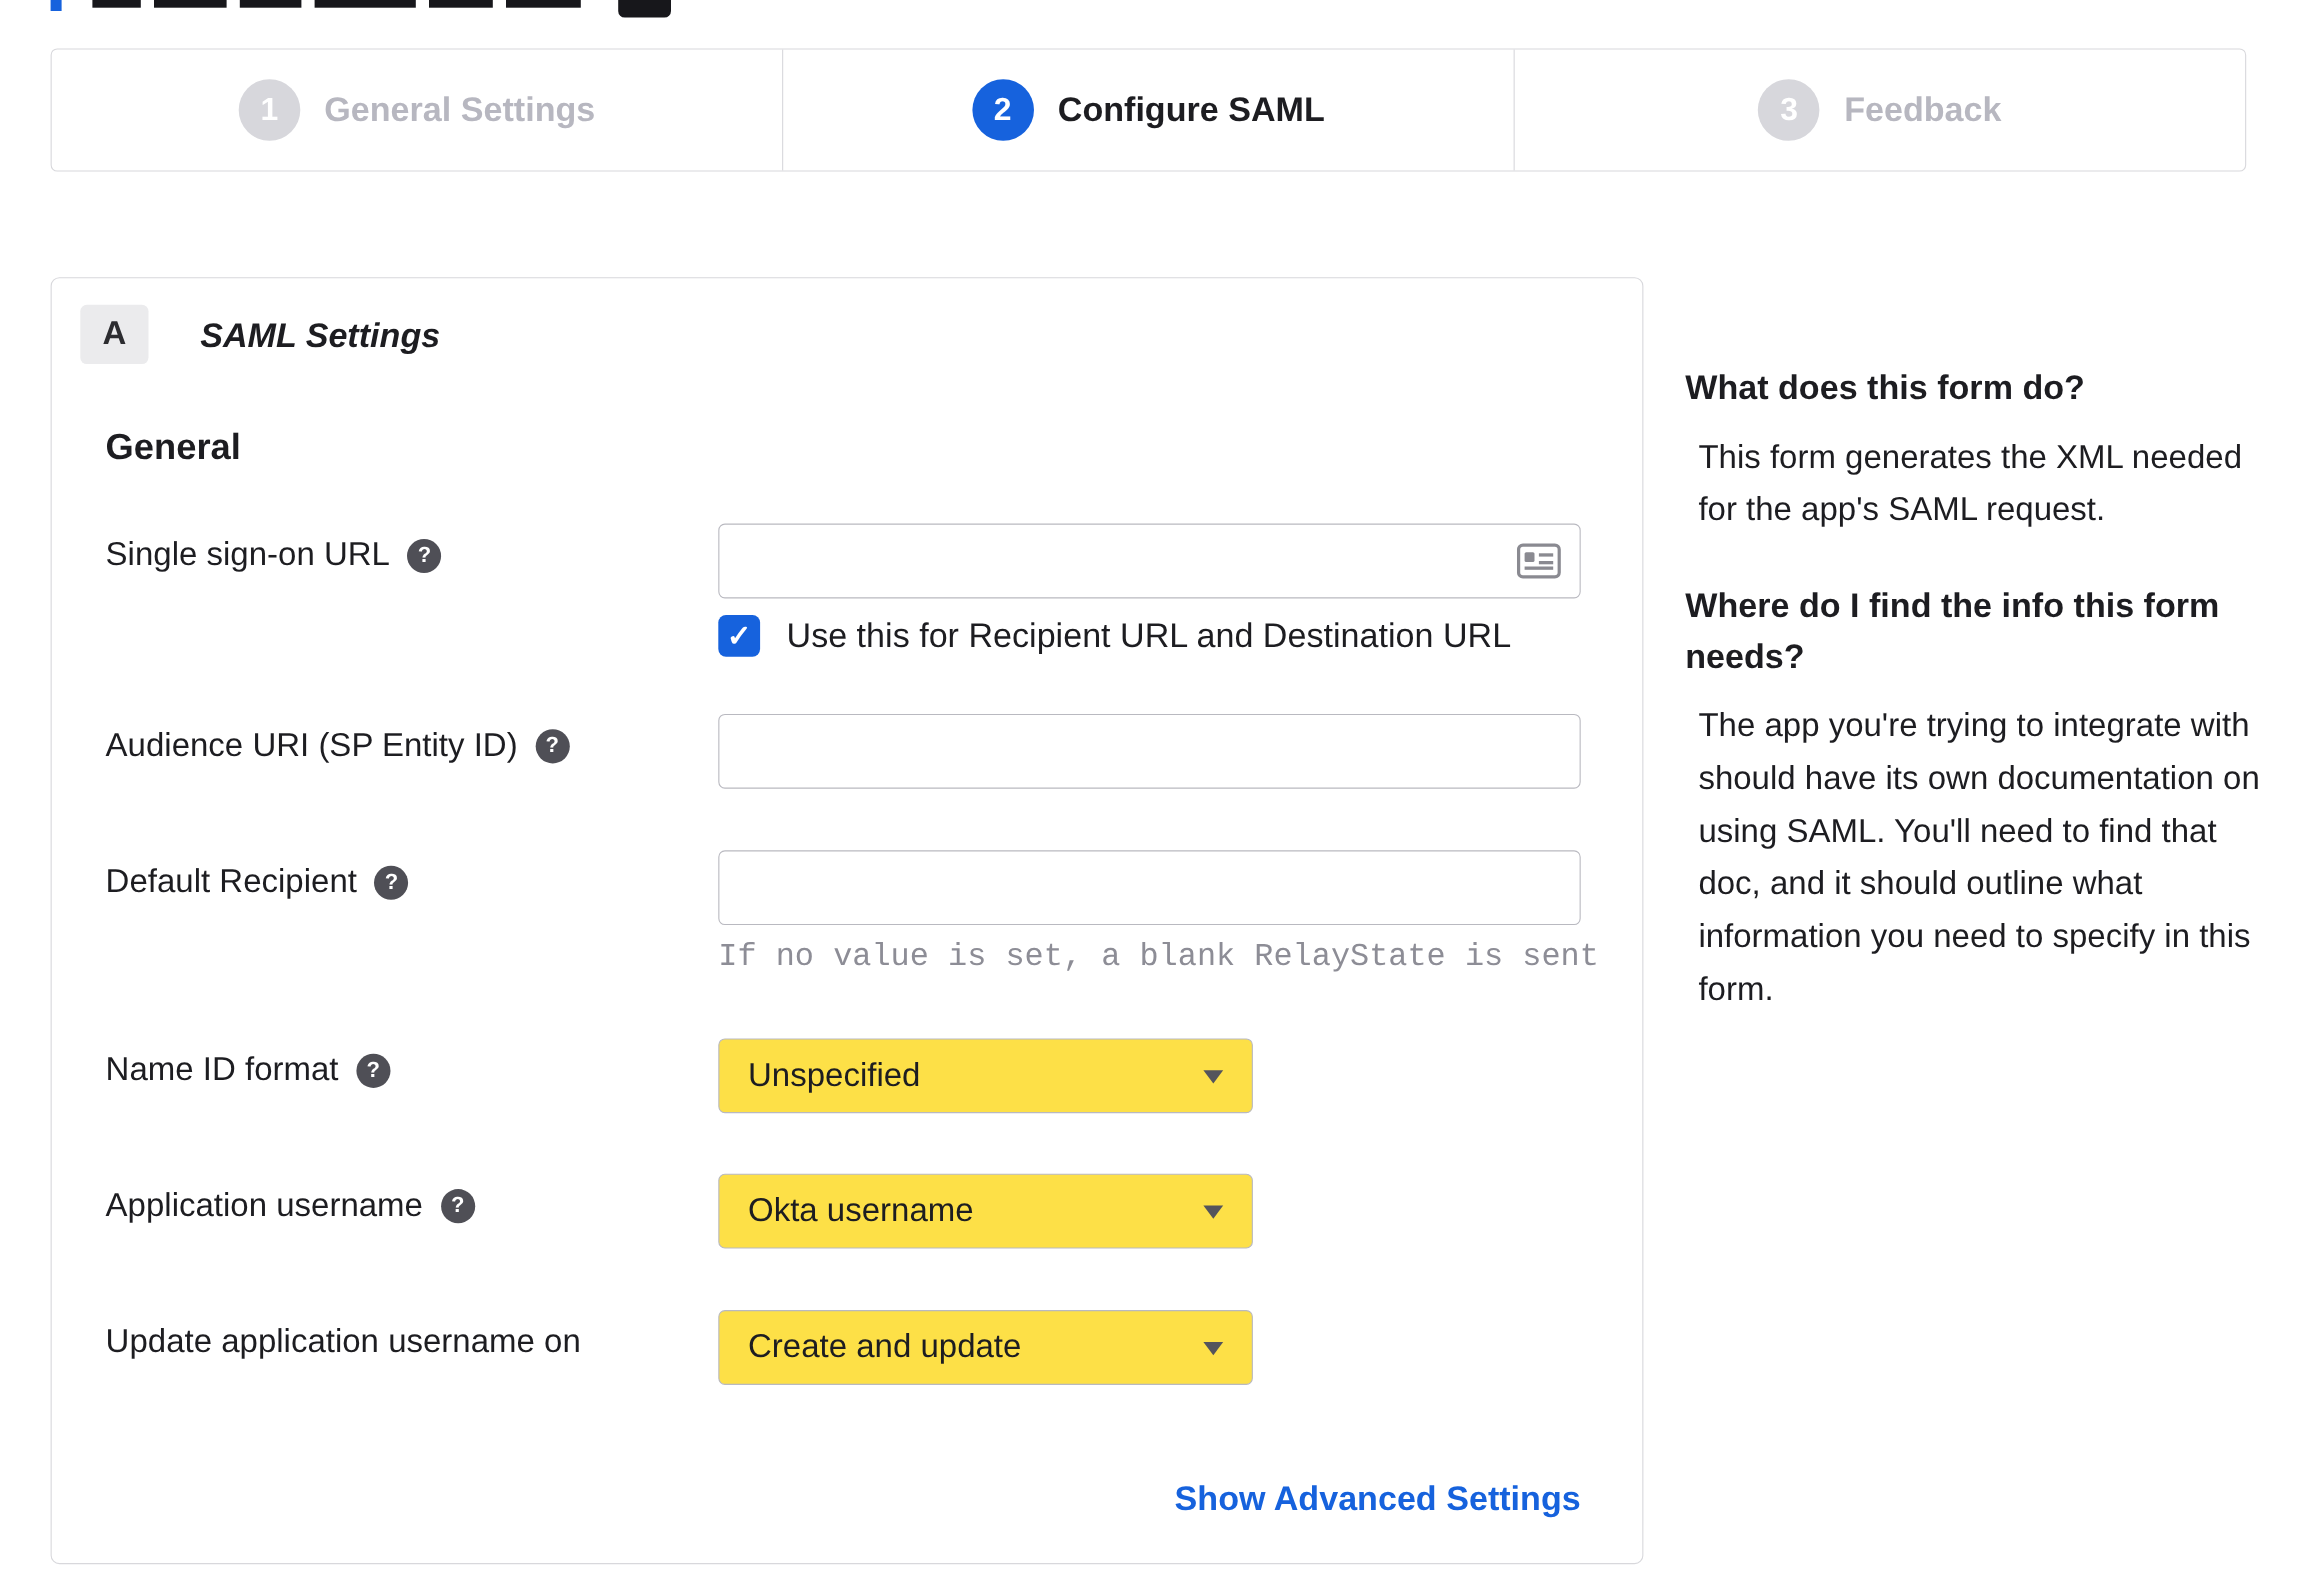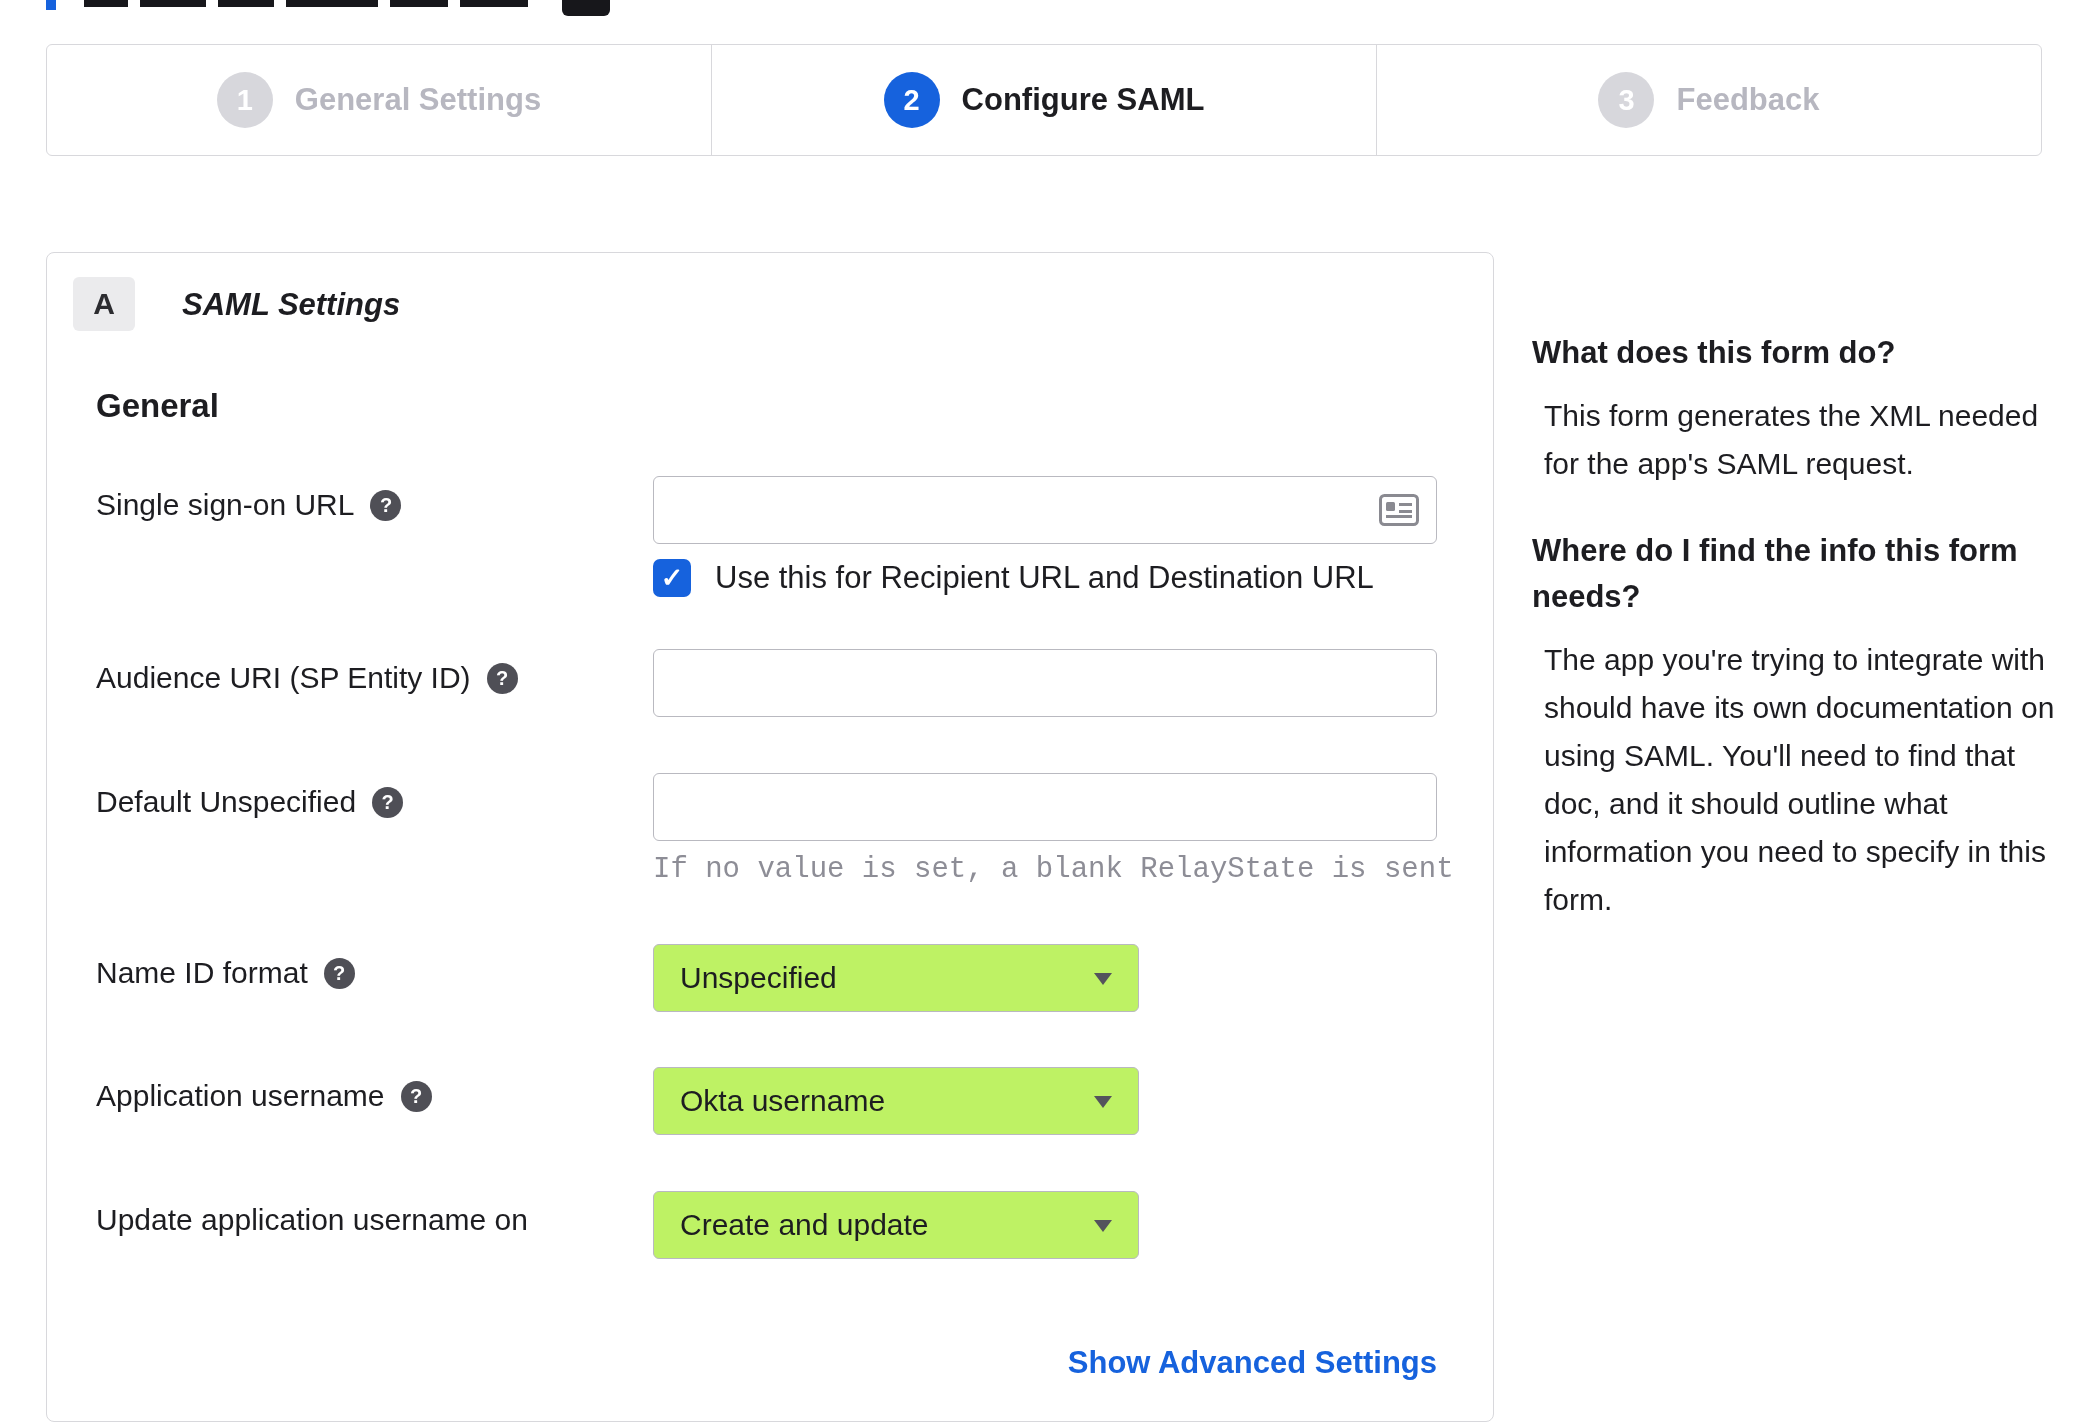--- a/index.html
+++ b/index.html
@@ -76,21 +76,21 @@
   }
   .check-glyph { color: #fff; font-size: 27px; font-weight: bold; line-height: 1; }
   .checkbox-label { font-size: 31px; margin-left: 24px; white-space: nowrap; }
 
   .hint {
     position: absolute; left: 606px; font-size: 29px; color: #8d8d96; white-space: nowrap; font-family: Liberation Mono, monospace;
   }
 
   .select {
     position: relative; width: 486px; height: 68px;
-    border: 1px solid #b9b9c0; border-radius: 6px; background: #bef264;
+    border: 1px solid #b9b9c0; border-radius: 6px; background: #fde047;
     display: flex; align-items: center; padding-left: 26px;
     font-size: 30px; color: #1d1d21; cursor: default;
   }
   .select-arrow {
     position: absolute; right: 26px; top: 50%; margin-top: -5px;
     width: 0; height: 0;
     border-left: 9px solid transparent; border-right: 9px solid transparent;
     border-top: 12px solid #54545c;
   }
 
@@ -167,21 +167,21 @@
       <span>Audience URI (SP Entity ID)</span>
       <span class="help-icon">?</span>
     </div>
     <div class="row-control">
       <input class="text-input" style="padding-right: 24px;" type="text" value="">
     </div>
   </div>
 
   <div class="row" style="top:520px;">
     <div class="row-label">
-      <span>Default Unspecified</span>
+      <span>Default Recipient</span>
       <span class="help-icon">?</span>
     </div>
     <div class="row-control">
       <input class="text-input" style="padding-right: 24px;" type="text" value="">
     </div>
   </div>
   <div class="hint" style="top:600px;">If no value is set, a blank RelayState is sent</div>
 
   <div class="row" style="top:691px;">
     <div class="row-label">

